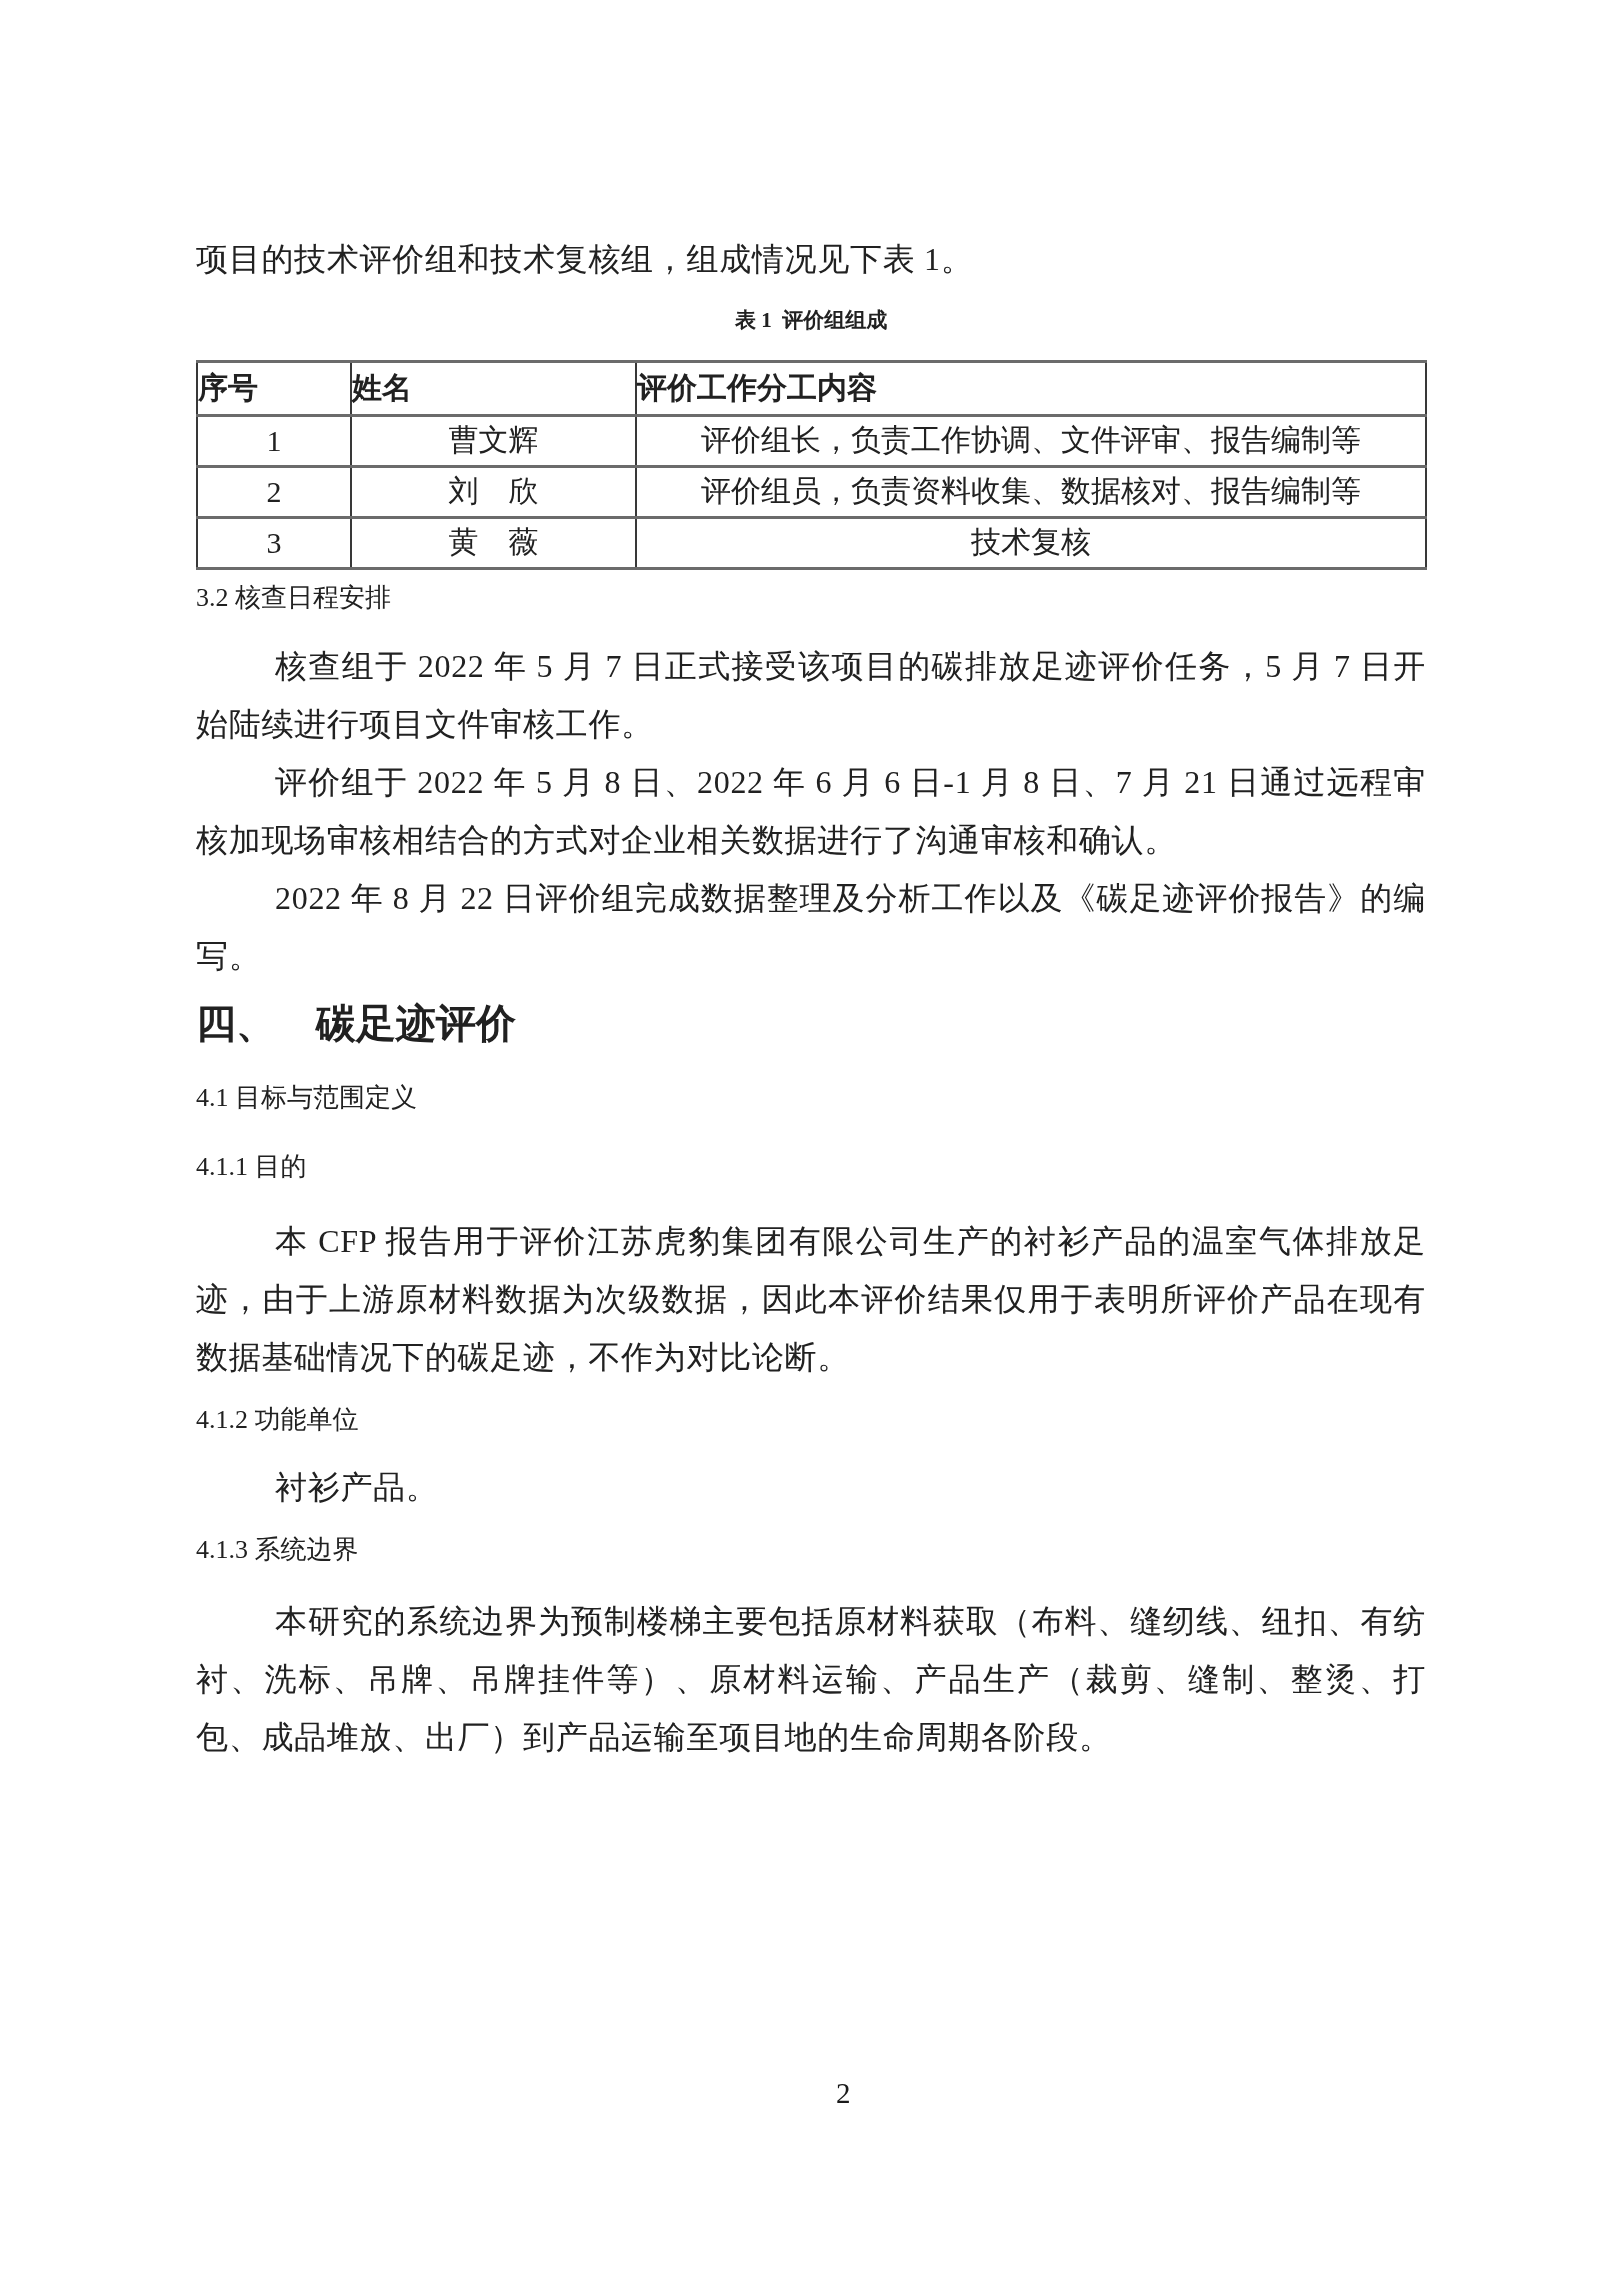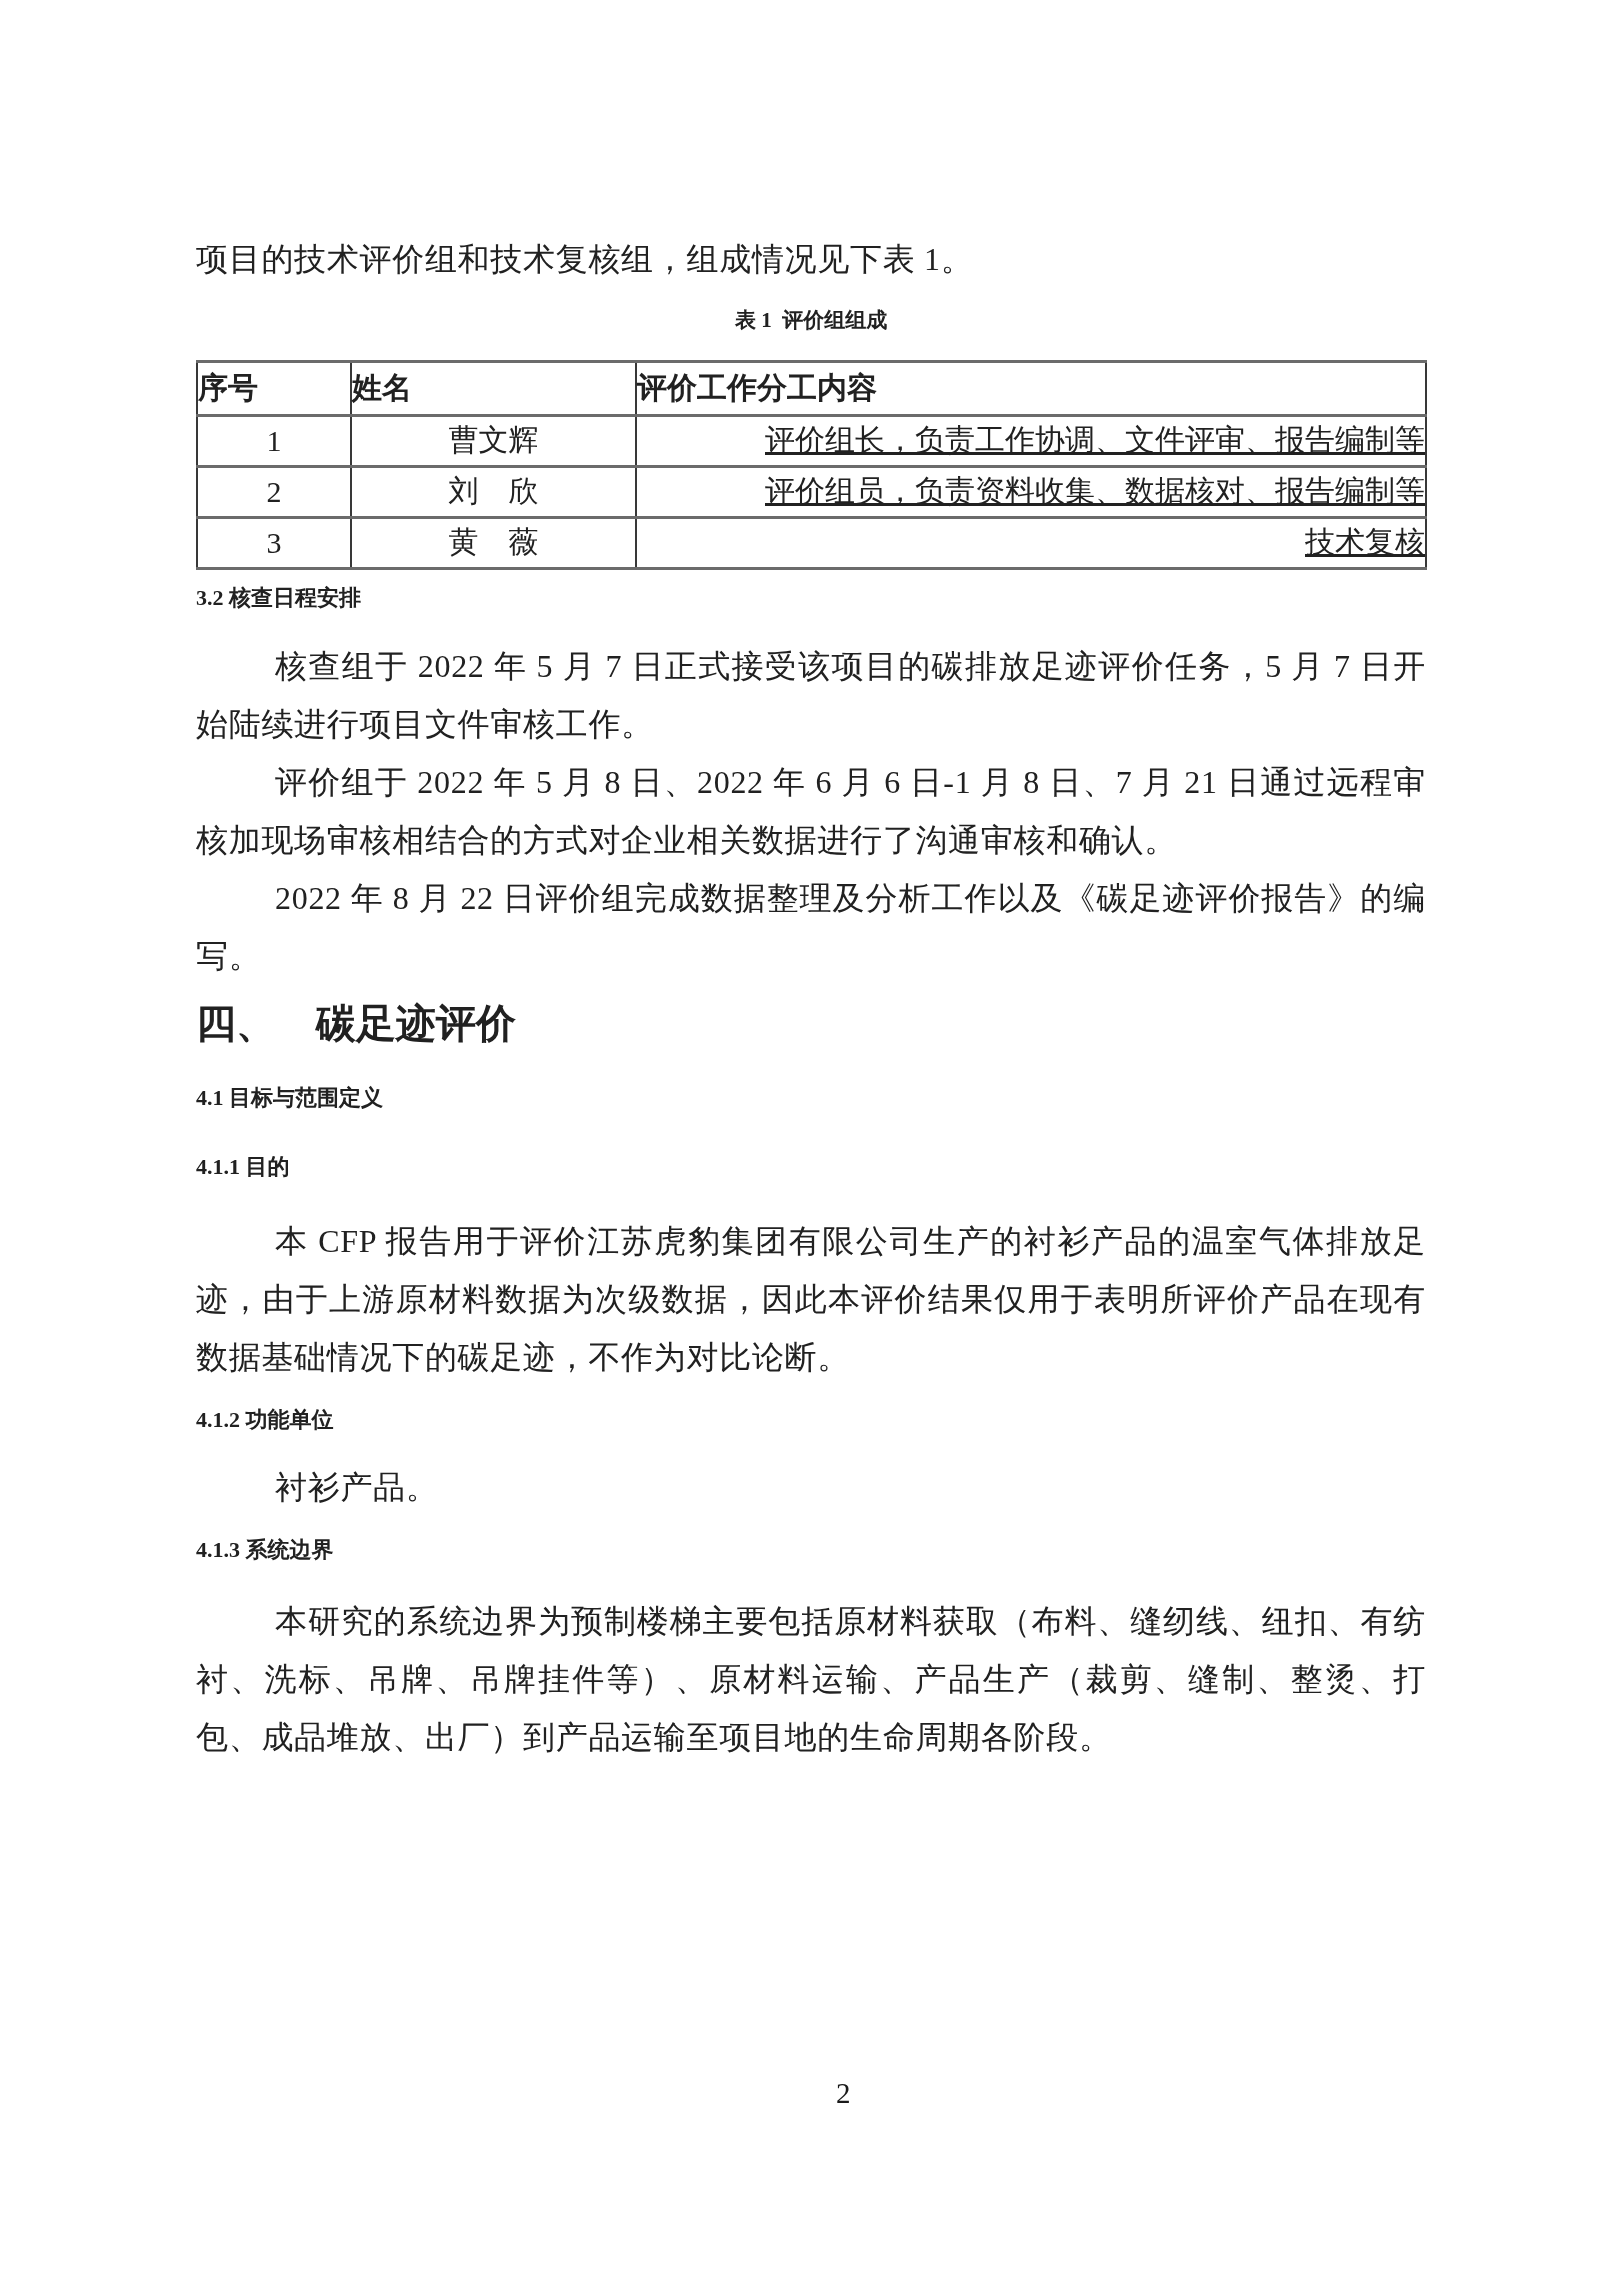--- a/index.html
+++ b/index.html
@@ -68,36 +68,35 @@
   table.team th {
     height: 51px;
     font-weight: bold;
     text-align: left;
   }
   table.team td {
     height: 48px;
   }
   td.cell-center { text-align: center; }
   td.cell-duty {
-    text-align: right;
+    text-align: center;
     padding-left: 73px;
     padding-right: 10.5px;
-    text-decoration: underline;
   }
   .h-l1 {
     font-size: 40px;
     line-height: 48px;
     font-weight: bold;
     margin: 15.7px 0 0 0;
     white-space: pre-wrap;
   }
   .h-l2, .h-l3 {
-    font-size: 22px;
+    font-size: 26px;
     line-height: 41px;
-    font-weight: bold;
+    font-weight: normal;
     white-space: pre-wrap;
   }
   .h-32  { margin: 7.9px 0 18.3px 0; }
   .h-41  { margin: 29px 0 0 0; }
   .h-411 { margin: 27.5px 0 25px 0; }
   .h-412 { margin: 13px 0 18px 0; }
   .h-413 { margin: 13px 0 22px 0; }
   .page-number {
     position: absolute;
     left: 836px;

